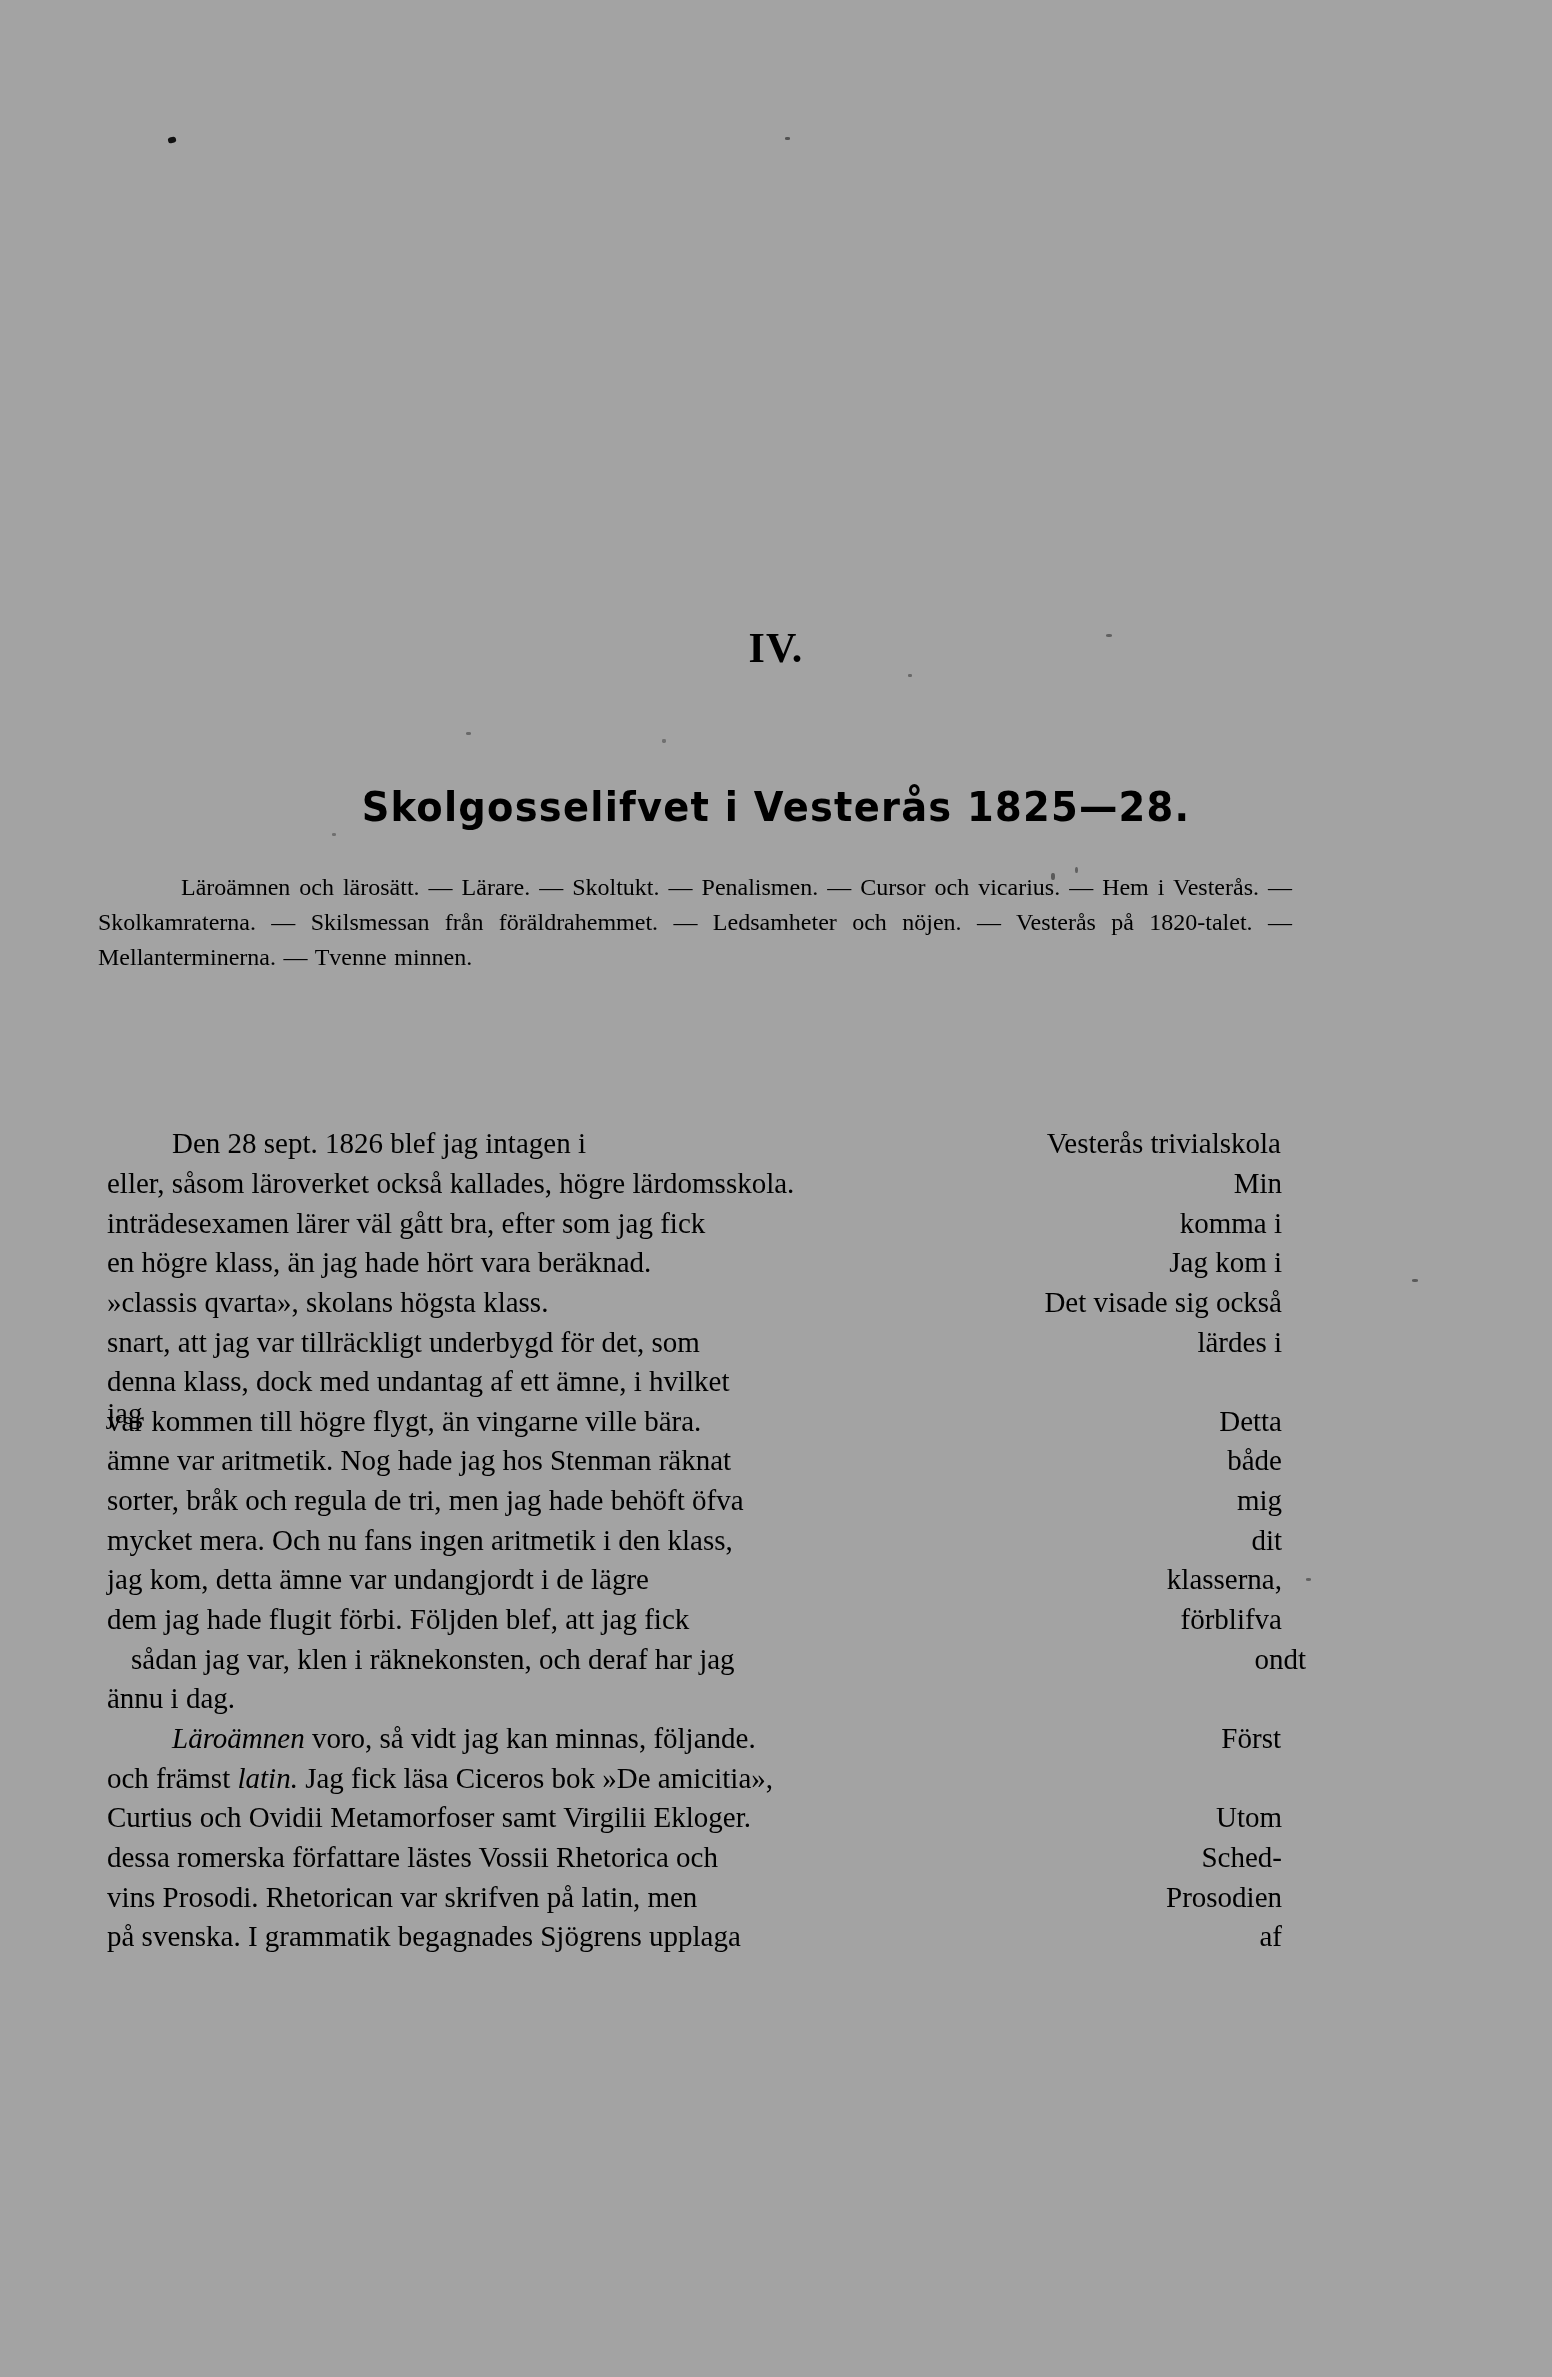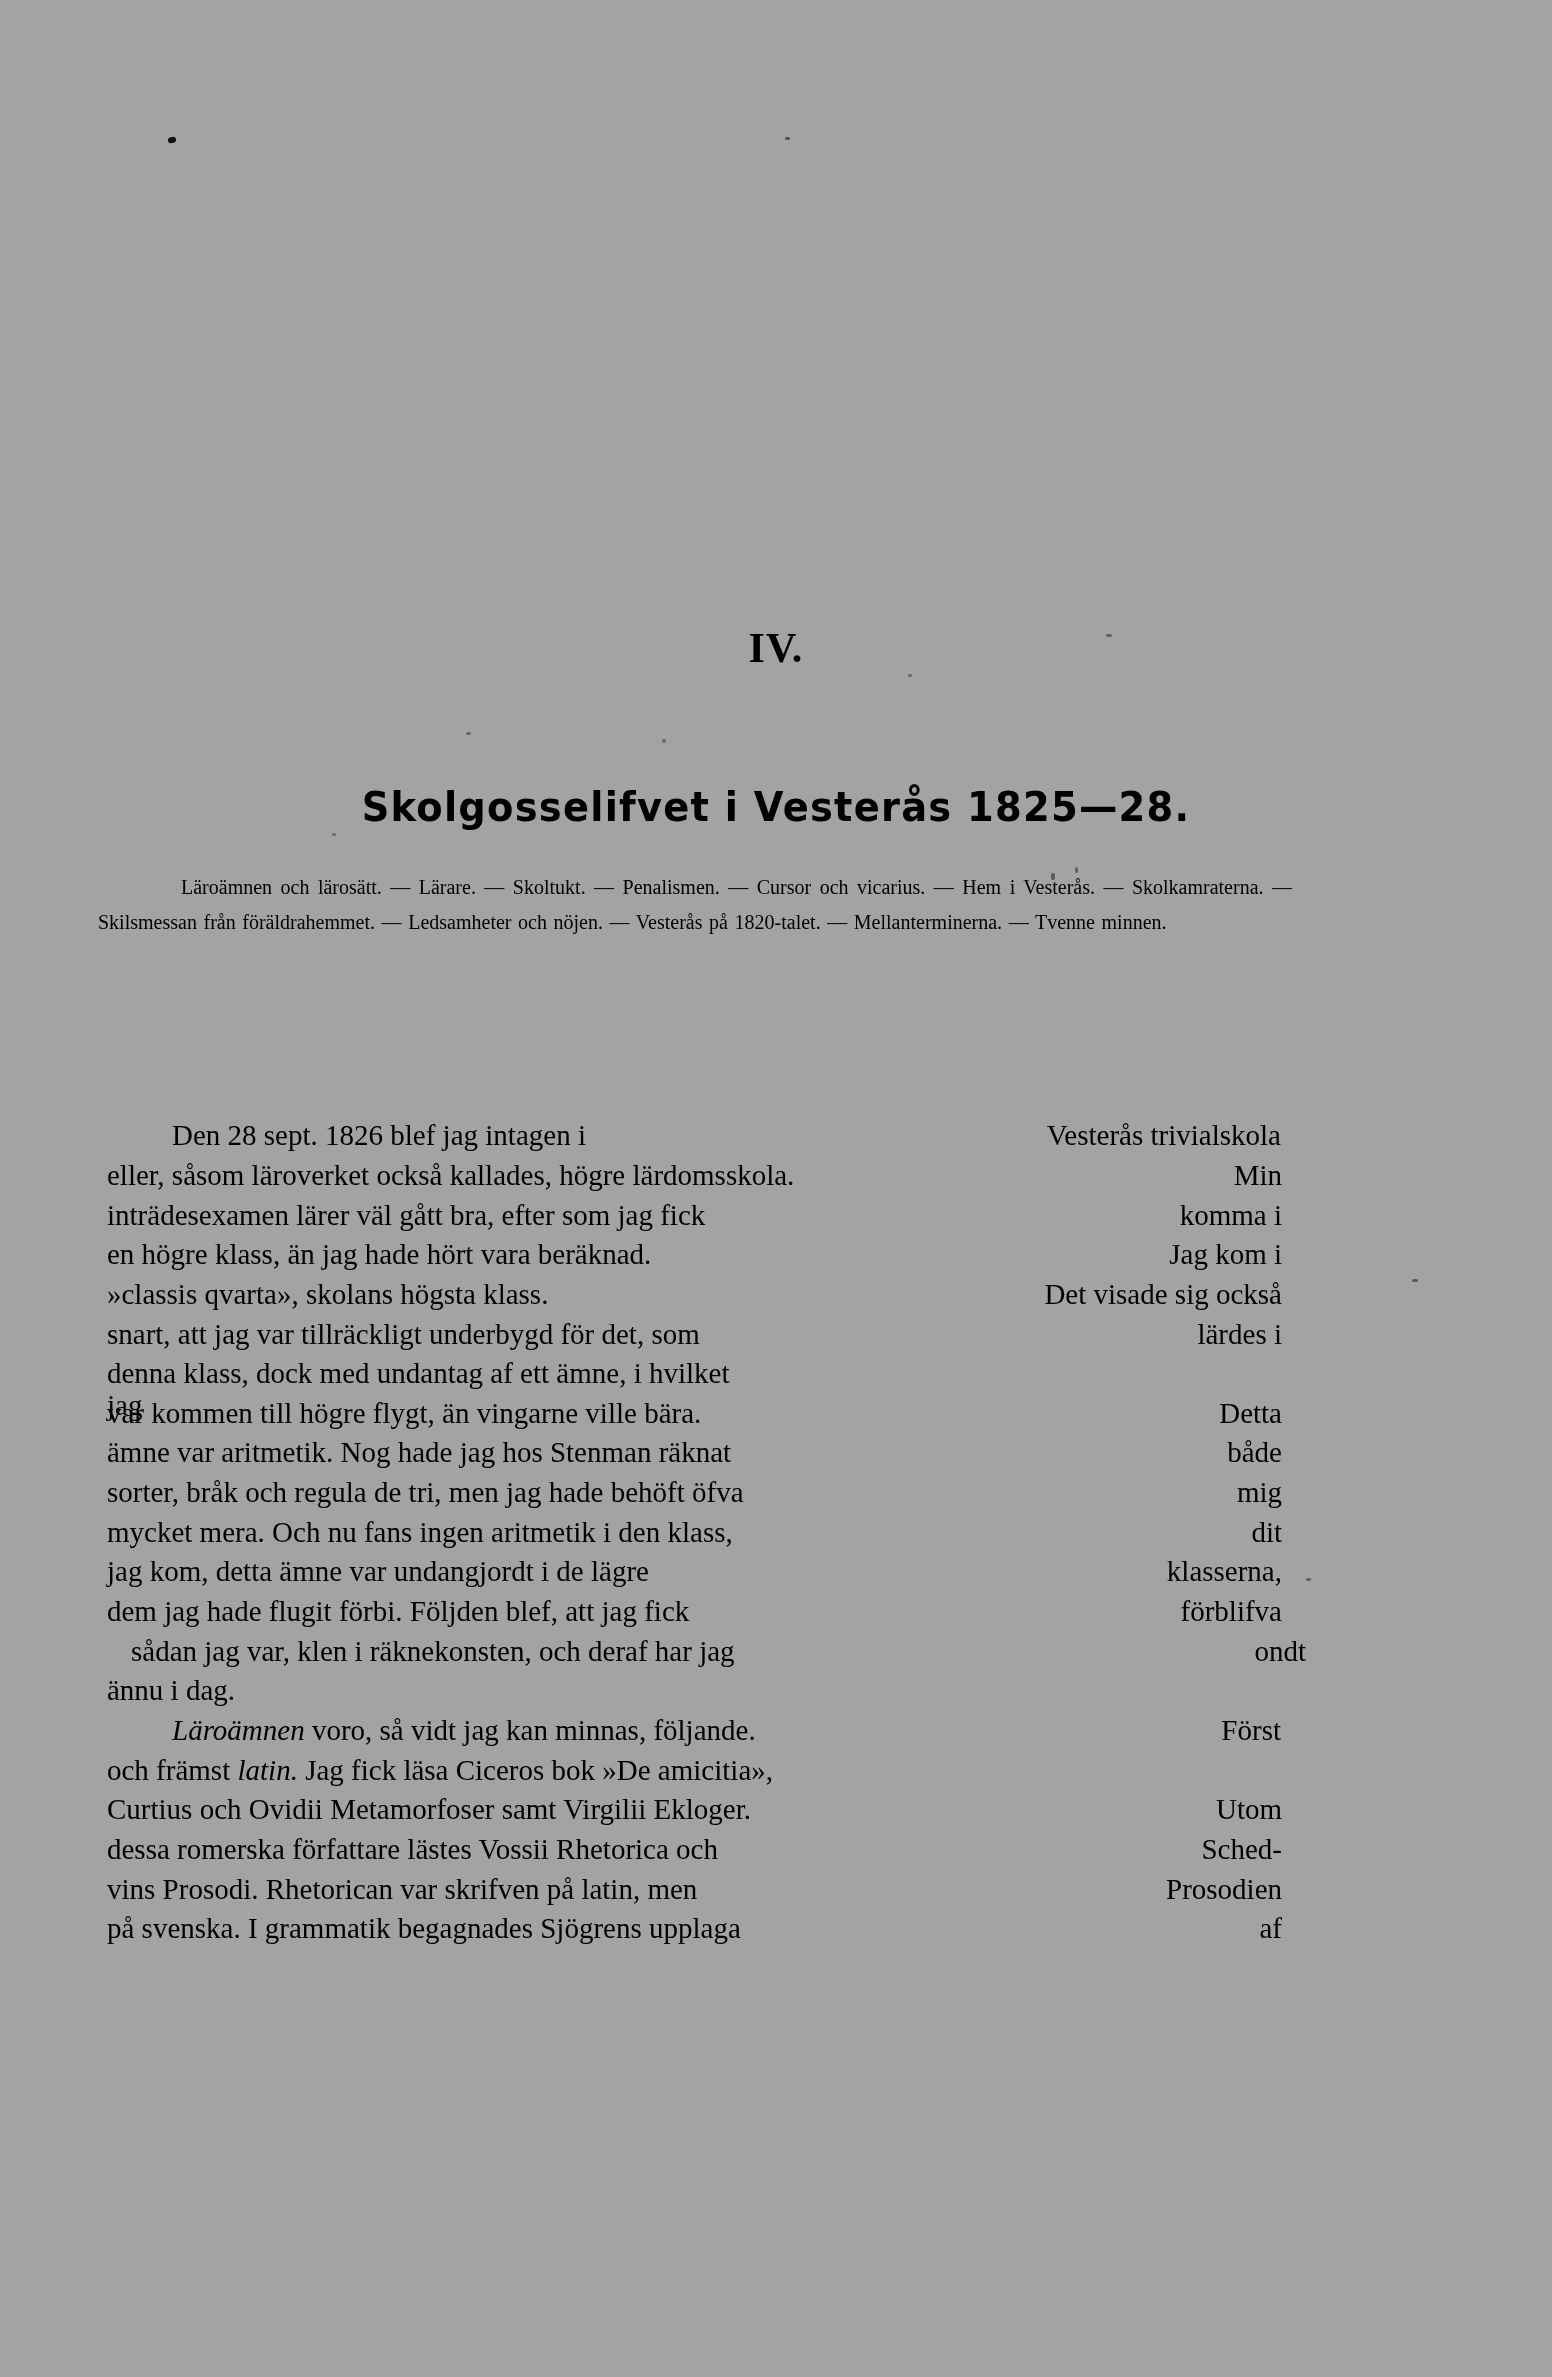--- a/index.html
+++ b/index.html
@@ -67,32 +67,32 @@
     letter-spacing: 1.3px;
     transform: scaleX(0.96);
   }
 
   
   .summary {
     position: absolute;
     left: 98px;
     top: 870px;
     width: 1194px;
-    font-size: 20px;
+    font-size: 24px;
     line-height: 35px;
     text-align: justify;
     text-indent: 83px;
     word-spacing: 1.6px;
   }
 
   
   .body-block {
     position: absolute;
     left: 0;
-    top: 0;
+    top: 8px;
     width: 1552px;
     height: 1699px;
     text-decoration: underline;
   }
   .ln {
     position: absolute;
     left: 107px;
     width: 1175px;
     font-size: 29px;
     line-height: 32px;

